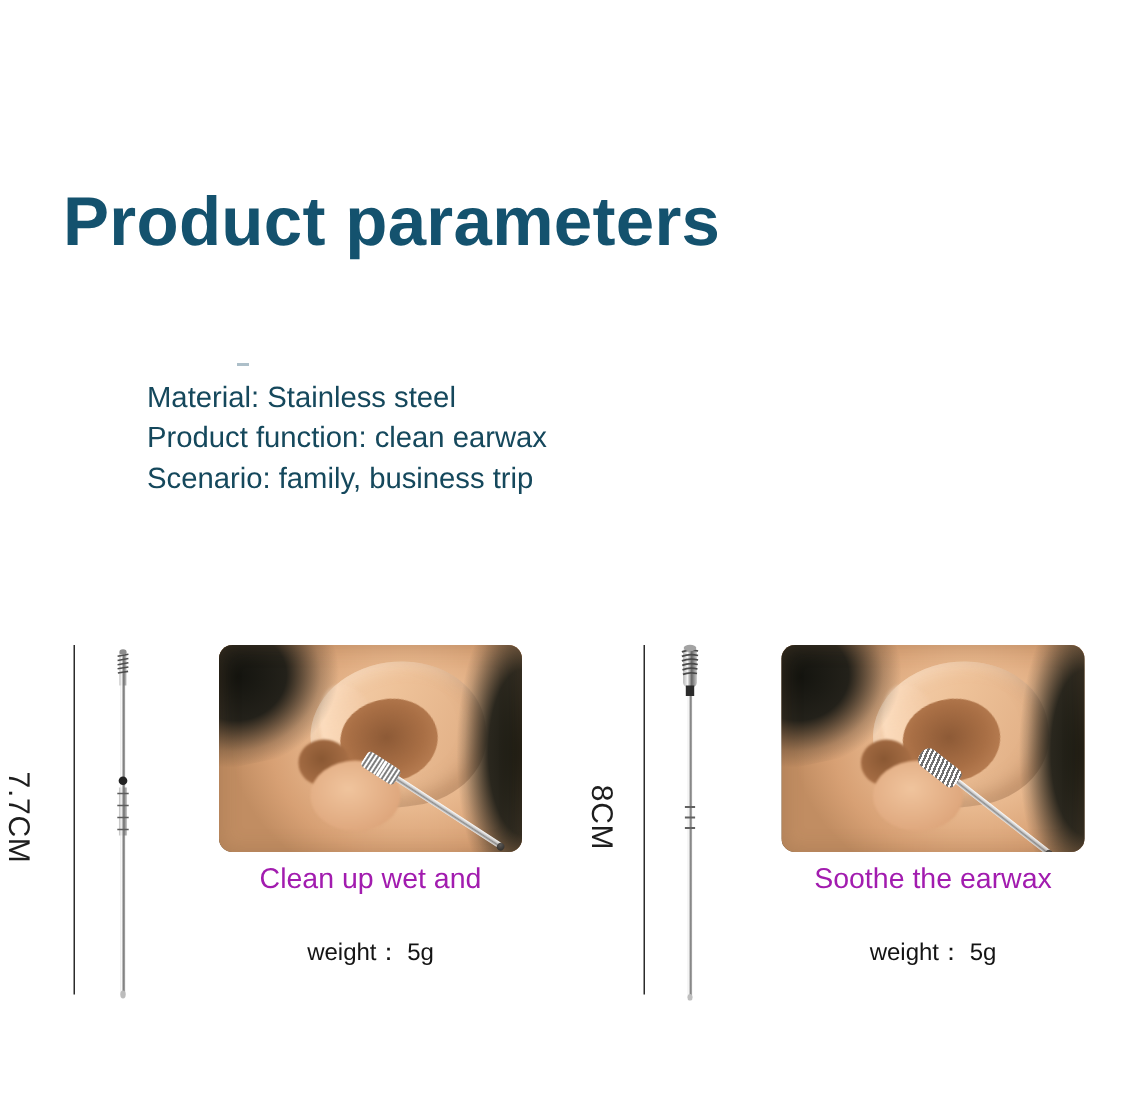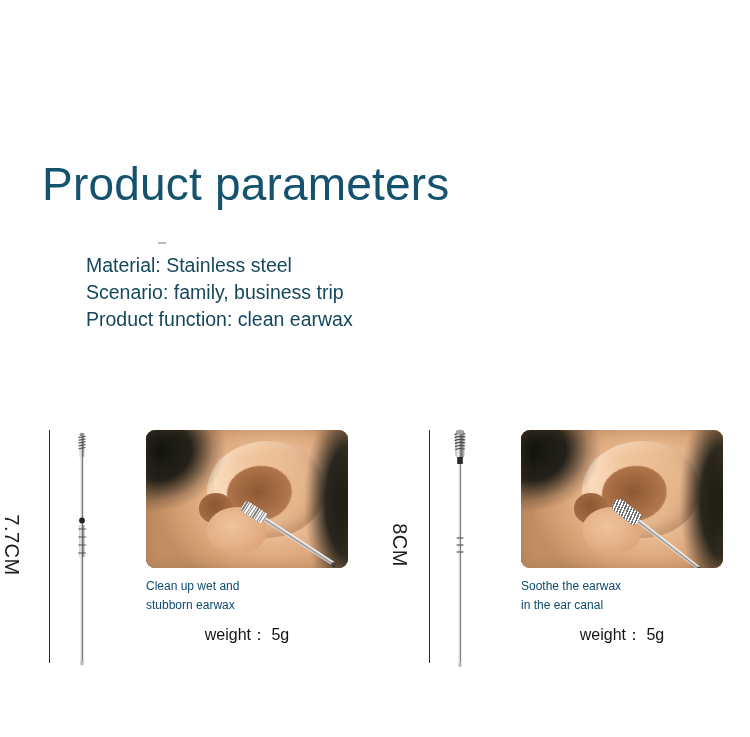--- a/index.html
+++ b/index.html
@@ -14,37 +14,36 @@
     overflow: hidden;
     position: relative;
   }
 
   
   .page-title {
     position: absolute;
     left: 42px;
     top: 122px;
     font-size: 46px;
-    font-weight: 400;
+    font-weight: 700;
     letter-spacing: 0.2px;
     color: #14526e;
     line-height: 1.1;
     white-space: nowrap;
-    margin-top: 37px;
   }
 
   .spec-list {
     position: absolute;
     left: 86px;
     top: 252px;
     color: #15485c;
     font-size: 19.5px;
     line-height: 27px;
   }
-  .spec-line { white-space: nowrap; }
+  .spec-line { white-space: nowrap; margin-left: 12px; }
 
   .stray-mark {
     position: absolute;
     left: 158px;
     top: 242px;
     width: 8px;
     height: 2px;
     background: #9fb4c0;
     opacity: 0.85;
   }
@@ -202,23 +201,24 @@
     background:
       repeating-linear-gradient(76deg, #ffffff 0px, #ffffff 1.5px, #6f6f6f 1.5px, #6f6f6f 3px),
       linear-gradient(180deg, #fbfbfb, #8f8f8f);
   }
 
   
   .caption {
     position: absolute;
     top: 152px;
     width: 202px;
-    font-size: 12px;
+    text-align: center;
+    font-size: 19px;
     line-height: 19px;
-    color: #0c4a6e;
+    color: #a21caf;
   }
   .product.left  .caption { left: 146px; }
   .product.right .caption { left: 141px; }
 
   .weight {
     position: absolute;
     top: 200px;
     width: 210px;
     text-align: center;
     font-size: 16px;
@@ -230,22 +230,22 @@
 </style>
 </head>
 <body>
 
 <div class="page-title">Product parameters</div>
 
 <div class="stray-mark"></div>
 
 <div class="spec-list">
   <div class="spec-line">Material: Stainless steel</div>
+  <div class="spec-line">Product function: clean earwax</div>
   <div class="spec-line">Scenario: family, business trip</div>
-  <div class="spec-line">Product function: clean earwax</div>
 </div>
 
 <div class="product left">
 
   <div class="dim">
     <div class="dim-label">7.7CM</div>
     <div class="rule"></div>
   </div>
 
   <svg class="tool" viewBox="0 0 40 240">
@@ -304,21 +304,20 @@
         <div class="shaft"></div>
         <div class="head"></div>
         <div class="knob"></div>
       </div>
       <div class="ph-soft"></div>
     </div>
   </div>
 
   <div class="caption">
     <div>Clean up wet and</div>
-    <div>stubborn earwax</div>
   </div>
 
   <div class="weight">weight： 5g</div>
 </div>
 
 <div class="product right">
 
   <div class="dim">
     <div class="dim-label">8CM</div>
     <div class="rule"></div>
@@ -378,17 +377,16 @@
         <div class="shaft"></div>
         <div class="head"></div>
         <div class="knob"></div>
       </div>
       <div class="ph-soft"></div>
     </div>
   </div>
 
   <div class="caption">
     <div>Soothe the earwax</div>
-    <div>in the ear canal</div>
   </div>
 
   <div class="weight">weight： 5g</div>
 </div>
 
 </body></html>

